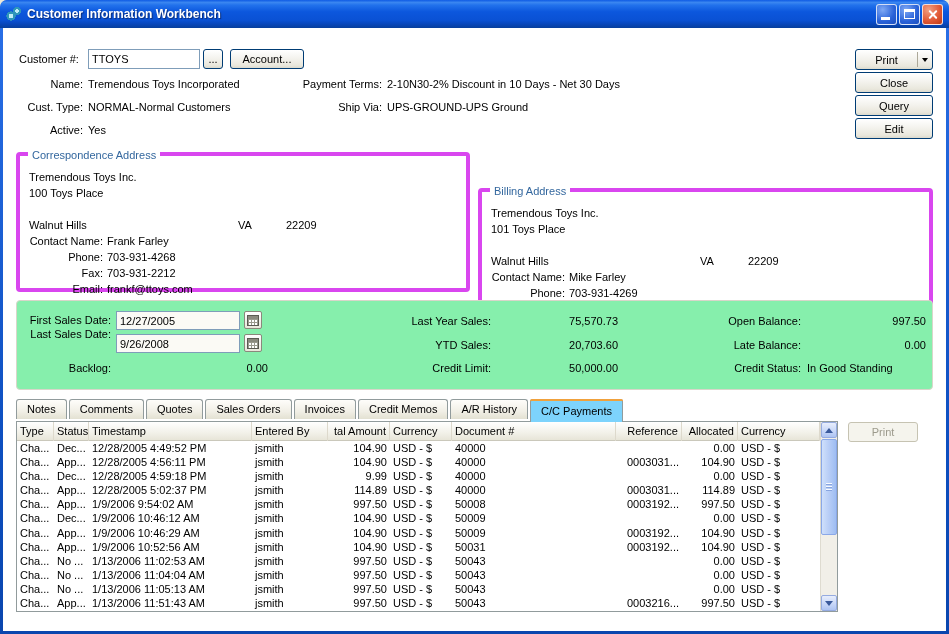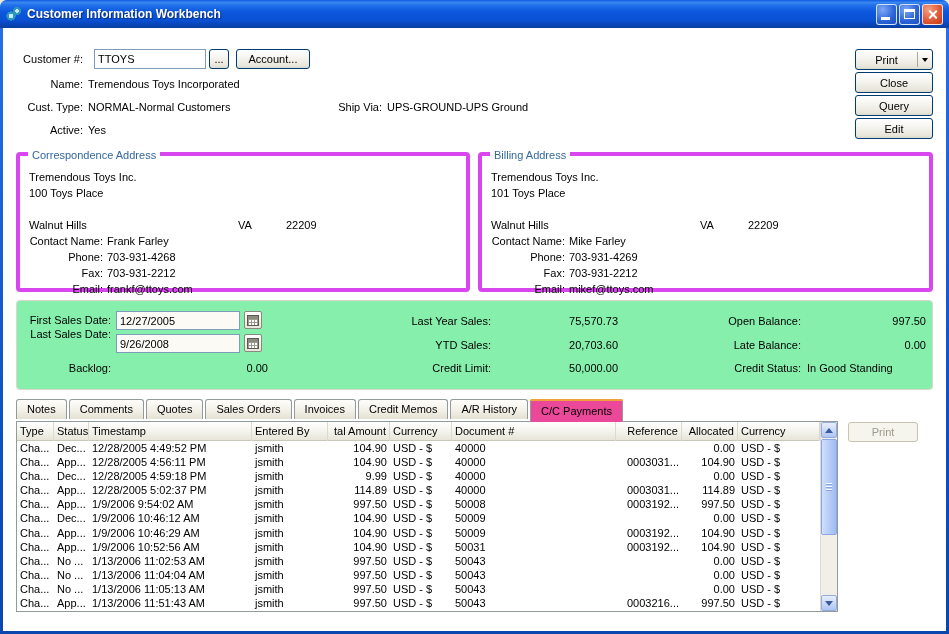--- a/index.html
+++ b/index.html
@@ -20,21 +20,21 @@
   .glyph-close{position:absolute;left:50%;top:50%;width:11px;height:11px;transform:translate(-50%,-50%);}
   .glyph-close::before,.glyph-close::after{content:'';position:absolute;left:0;top:4.5px;width:11px;height:2px;background:#fff;border-radius:1px;}
   .glyph-close::before{transform:rotate(45deg);}
   .glyph-close::after{transform:rotate(-45deg);}
 
   .client{position:absolute;left:3px;top:28px;width:943px;height:603px;background:#fff;}
 
   .btn{appearance:none;display:inline-block;border:1px solid #003c74;border-radius:3px;font-family:inherit;font-size:11px;color:#000;text-align:center;
     background:linear-gradient(180deg,#ffffff,#f4f3ee 45%,#e9e7dc 85%,#dcdacd);}
   .row-customer{position:absolute;left:16px;top:21px;height:20px;display:flex;align-items:center;}
-  .lbl-cust{display:inline-block;width:64px;text-align:right;margin-right:11px;}
+  .lbl-cust{display:inline-block;width:64px;margin-right:5px;}
   .cust-input{width:112px;height:20px;border:1px solid #7f9db9;padding:0 3px;font:inherit;background:#fff;}
   .btn-lookup{width:20px;height:20px;margin-left:3px;line-height:16px;}
   .btn-account{width:74px;height:20px;margin-left:7px;line-height:17px;}
 
   .action-btn{position:absolute;left:852px;width:78px;height:21px;line-height:18px;}
   .btn-print-main{top:21px;display:flex;align-items:center;padding:0;}
   .print-label{flex:1;text-align:center;}
   .print-sep{width:1px;height:15px;background:#aca899;}
   .print-arrow{width:14px;height:100%;display:flex;align-items:center;justify-content:center;}
   .print-arrow::after{content:'';border-left:3px solid transparent;border-right:3px solid transparent;border-top:4px solid #000;}
@@ -44,21 +44,21 @@
 
   .frow{position:absolute;left:16px;height:13px;line-height:13px;white-space:nowrap;}
   .frow .l{display:inline-block;width:64px;text-align:right;margin-right:5px;}
   .frow2{position:absolute;left:295px;height:13px;line-height:13px;white-space:nowrap;}
   .frow2 .l{display:inline-block;width:84px;text-align:right;margin-right:5px;}
   .fr-name{top:50px;} .fr-type{top:73px;} .fr-active{top:96px;}
   .fr2-terms{top:50px;} .fr2-ship{top:73px;}
 
   .gbox{position:absolute;top:124px;height:140px;border:4px solid #d946ef;border-radius:4px;background:#fff;}
   .gbox-corr{left:13px;width:454px;}
-  .gbox-bill{left:475px;width:455px;}
+  .gbox-bill{left:475px;width:455px;margin-top:36px;}
   .gtitle{position:absolute;left:8px;top:-7px;background:#fff;padding:0 4px;color:#33679e;}
   .gline{position:absolute;left:9px;right:9px;height:13px;line-height:13px;white-space:nowrap;}
   .gline .l{display:inline-block;width:74px;text-align:right;margin-right:4px;}
   .g1{top:15px;} .g2{top:31px;} .g3{top:63px;} .g4{top:79px;} .g5{top:95px;} .g6{top:111px;} .g7{top:127px;}
   .state{position:absolute;left:209px;}
   .zip{position:absolute;left:257px;}
 
   .sales{position:absolute;left:13px;top:272px;width:917px;height:90px;border:1px solid #d9d6ca;border-radius:4px;background:#86efac;}
   .sp{position:absolute;height:13px;line-height:13px;white-space:nowrap;}
   .lblr{text-align:right;}
@@ -78,21 +78,21 @@
   .cal-btn{position:absolute;left:227px;width:18px;height:18px;border:1px solid #8a887c;border-radius:2px;background:linear-gradient(#fff,#e8e6da);display:flex;align-items:center;justify-content:center;}
   .cb1{top:10px;} .cb2{top:33px;}
   .cal{width:12px;height:11px;border:1px solid #5a5a52;background:
     linear-gradient(#8a8a7e,#8a8a7e) 0 0/12px 3px no-repeat,
     repeating-linear-gradient(90deg,#9a9a8e 0 1px,transparent 1px 3px),
     repeating-linear-gradient(#9a9a8e 0 1px,transparent 1px 3px),#fff;}
 
   .tabbar{position:absolute;left:13px;top:371px;height:23px;display:flex;align-items:flex-start;z-index:3;}
   .tab{height:20px;line-height:19px;padding:0 10px;margin-right:2px;border:1px solid #919b9c;border-bottom:none;border-radius:3px 3px 0 0;
     background:linear-gradient(#fefdfa,#f1efe6 60%,#e3e1d2);white-space:nowrap;}
-  .tab.selected{position:relative;height:23px;line-height:22px;background:#ec4899;z-index:4;}
+  .tab.selected{position:relative;height:23px;line-height:22px;background:#7dd3fc;z-index:4;}
   .tab.selected::before{content:'';position:absolute;left:-1px;right:-1px;top:-1px;height:2px;background:#f0a13c;border-radius:3px 3px 0 0;}
 
   .table{position:absolute;left:13px;top:393px;width:822px;height:191px;border:1px solid #919b9c;background:#fff;z-index:2;}
   .thead{position:absolute;left:0;top:0;right:17px;height:19px;display:flex;background:linear-gradient(#ffffff,#f2f1e9 60%,#e7e5d8);border-bottom:1px solid #cac8bb;}
   .th{height:19px;line-height:18px;padding:0 3px;border-right:1px solid #ddd9cc;overflow:hidden;white-space:nowrap;flex:0 0 auto;}
   .tbody{position:absolute;left:0;top:19px;right:17px;bottom:0;overflow:hidden;}
   .tr{display:flex;height:14.1px;line-height:14px;}
   .td{padding:0 3px;overflow:hidden;white-space:nowrap;flex:0 0 auto;}
   .c0{width:37px;} .c1{width:35px;} .c2{width:163px;} .c3{width:76px;}
   .c4{width:62px;text-align:right;} .c5{width:62px;} .c6{width:164px;}
@@ -145,20 +145,23 @@
       <span class="print-sep"></span>
       <span class="print-arrow"></span>
     </div>
     <button class="btn action-btn btn-close2">Close</button>
     <button class="btn action-btn btn-query">Query</button>
     <button class="btn action-btn btn-edit">Edit</button>
 
     <div class="frow fr-name">
       <span class="l">Name:</span><span>Tremendous Toys Incorporated</span>
     </div>
+    <div class="frow2 fr2-terms">
+      <span class="l">Payment Terms:</span><span>2-10N30-2% Discount in 10 Days - Net 30 Days</span>
+    </div>
     <div class="frow fr-type">
       <span class="l">Cust. Type:</span><span>NORMAL-Normal Customers</span>
     </div>
     <div class="frow2 fr2-ship">
       <span class="l">Ship Via:</span><span>UPS-GROUND-UPS Ground</span>
     </div>
     <div class="frow fr-active">
       <span class="l">Active:</span><span>Yes</span>
     </div>
 

